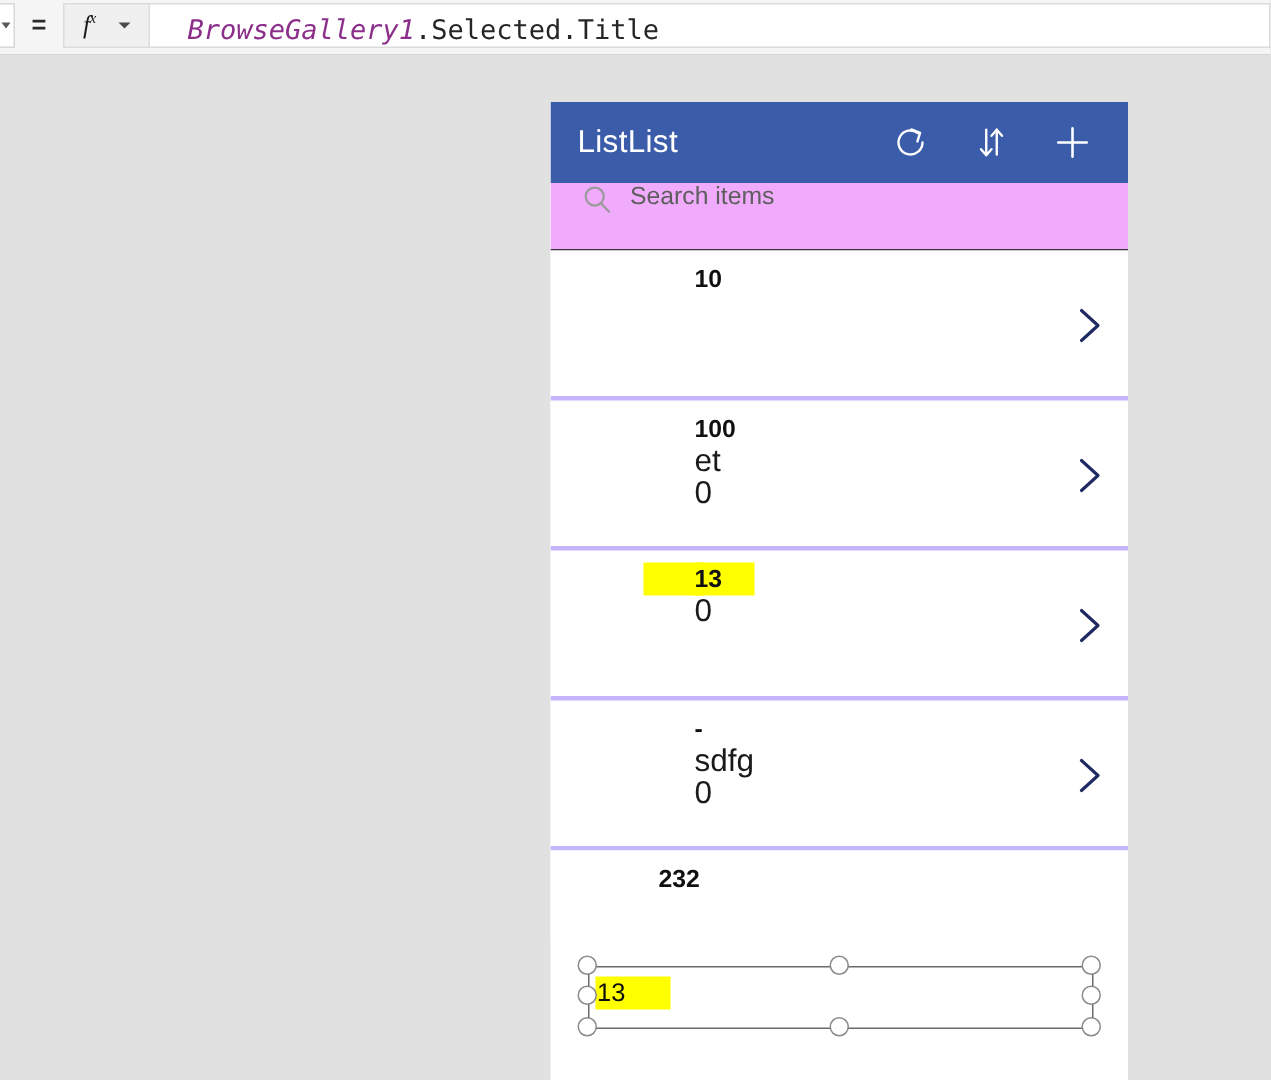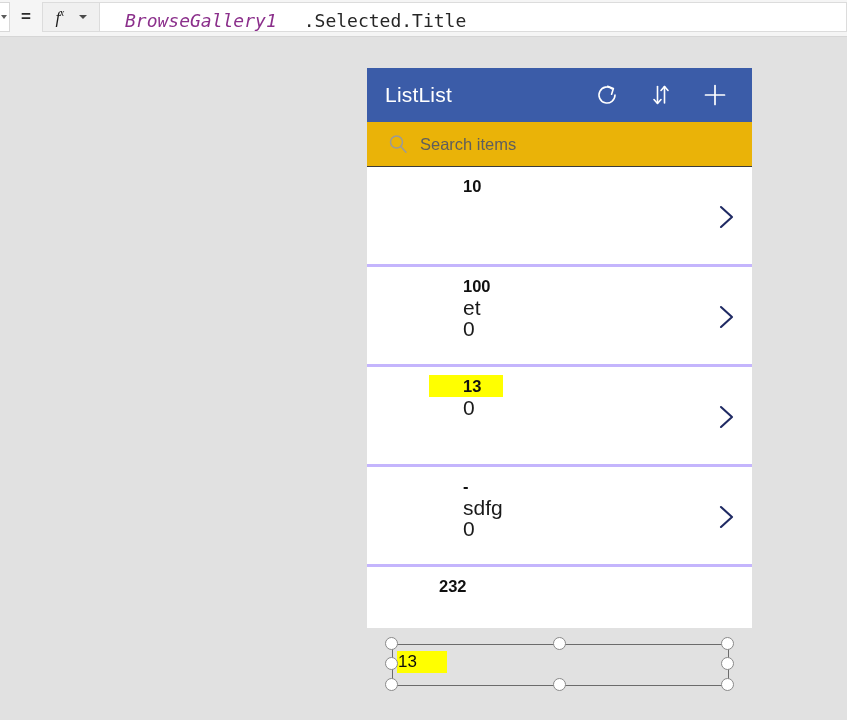--- a/index.html
+++ b/index.html
@@ -100,40 +100,39 @@
     font-family: "DejaVu Sans Mono", monospace;
     font-size: 18px;
     white-space: pre;
   }
   .tok-ident {
     color: #8b2f8b;
     font-style: italic;
   }
   .tok-plain {
     color: #262626;
-    margin-left: 27px;
   }
 
   
   .canvas {
     position: absolute;
     left: 0; top: 37px;
     width: 847px;
     height: 683px;
     background: #e1e1e1;
     overflow: hidden;
   }
 
   
   .app-screen {
     position: absolute;
     left: 367px;
     top: 31px;
     width: 385px;
-    height: 560px;
+    height: 652px;
     background: #ffffff;
     overflow: hidden;
   }
 
   .app-header {
     height: 54px;
     background: #3b5ca8;
     display: flex;
     align-items: center;
     padding: 0 24px 0 18px;
@@ -155,23 +154,22 @@
     width: 26px;
     height: 26px;
     display: flex;
     align-items: center;
     justify-content: center;
   }
   .hdr-icon svg { display: block; }
 
   .search-row {
     height: 45px;
-    background: #eab308;
-    display: flex;
-    align-items: center;
+    background: #f0abfc;
+    display: flex;
     padding-left: 20px;
     border-bottom: 1px solid #3b3b3b;
     box-sizing: border-box;
   }
   .search-icon { width: 22px; height: 22px; margin-right: 11px; flex: 0 0 auto; }
   .search-ph {
     color: #5e5e5e;
     font-size: 16.5px;
   }
 

